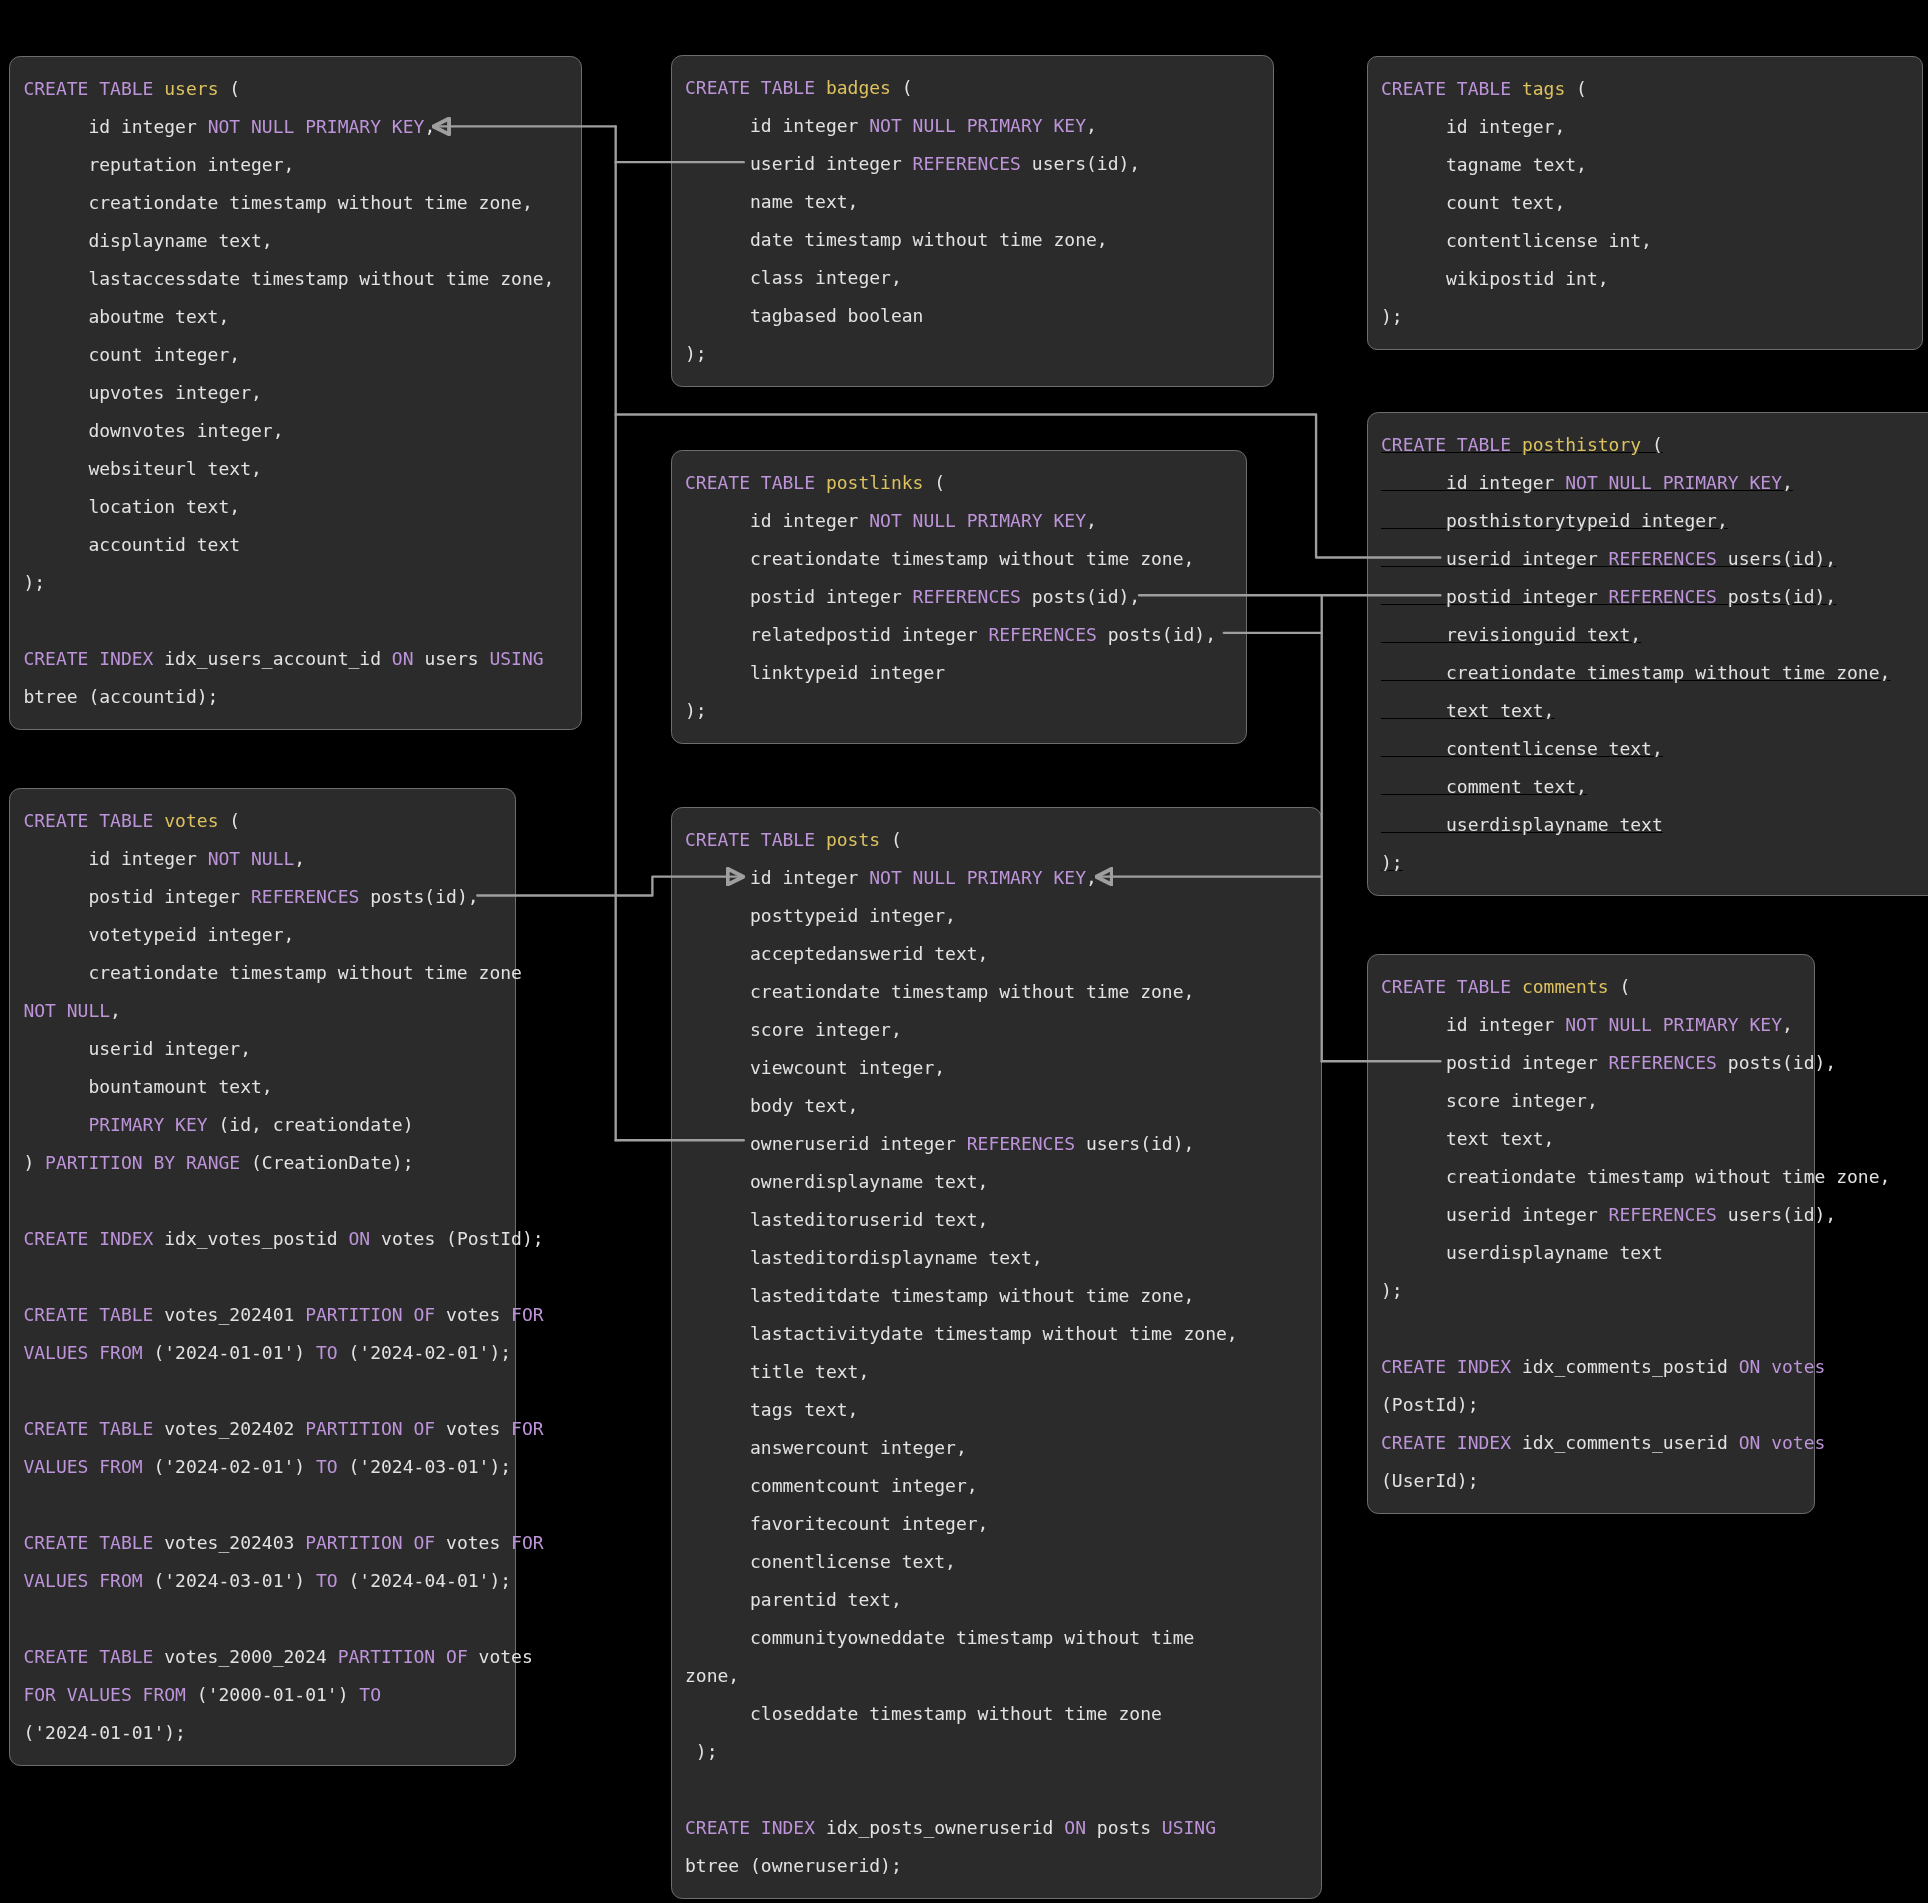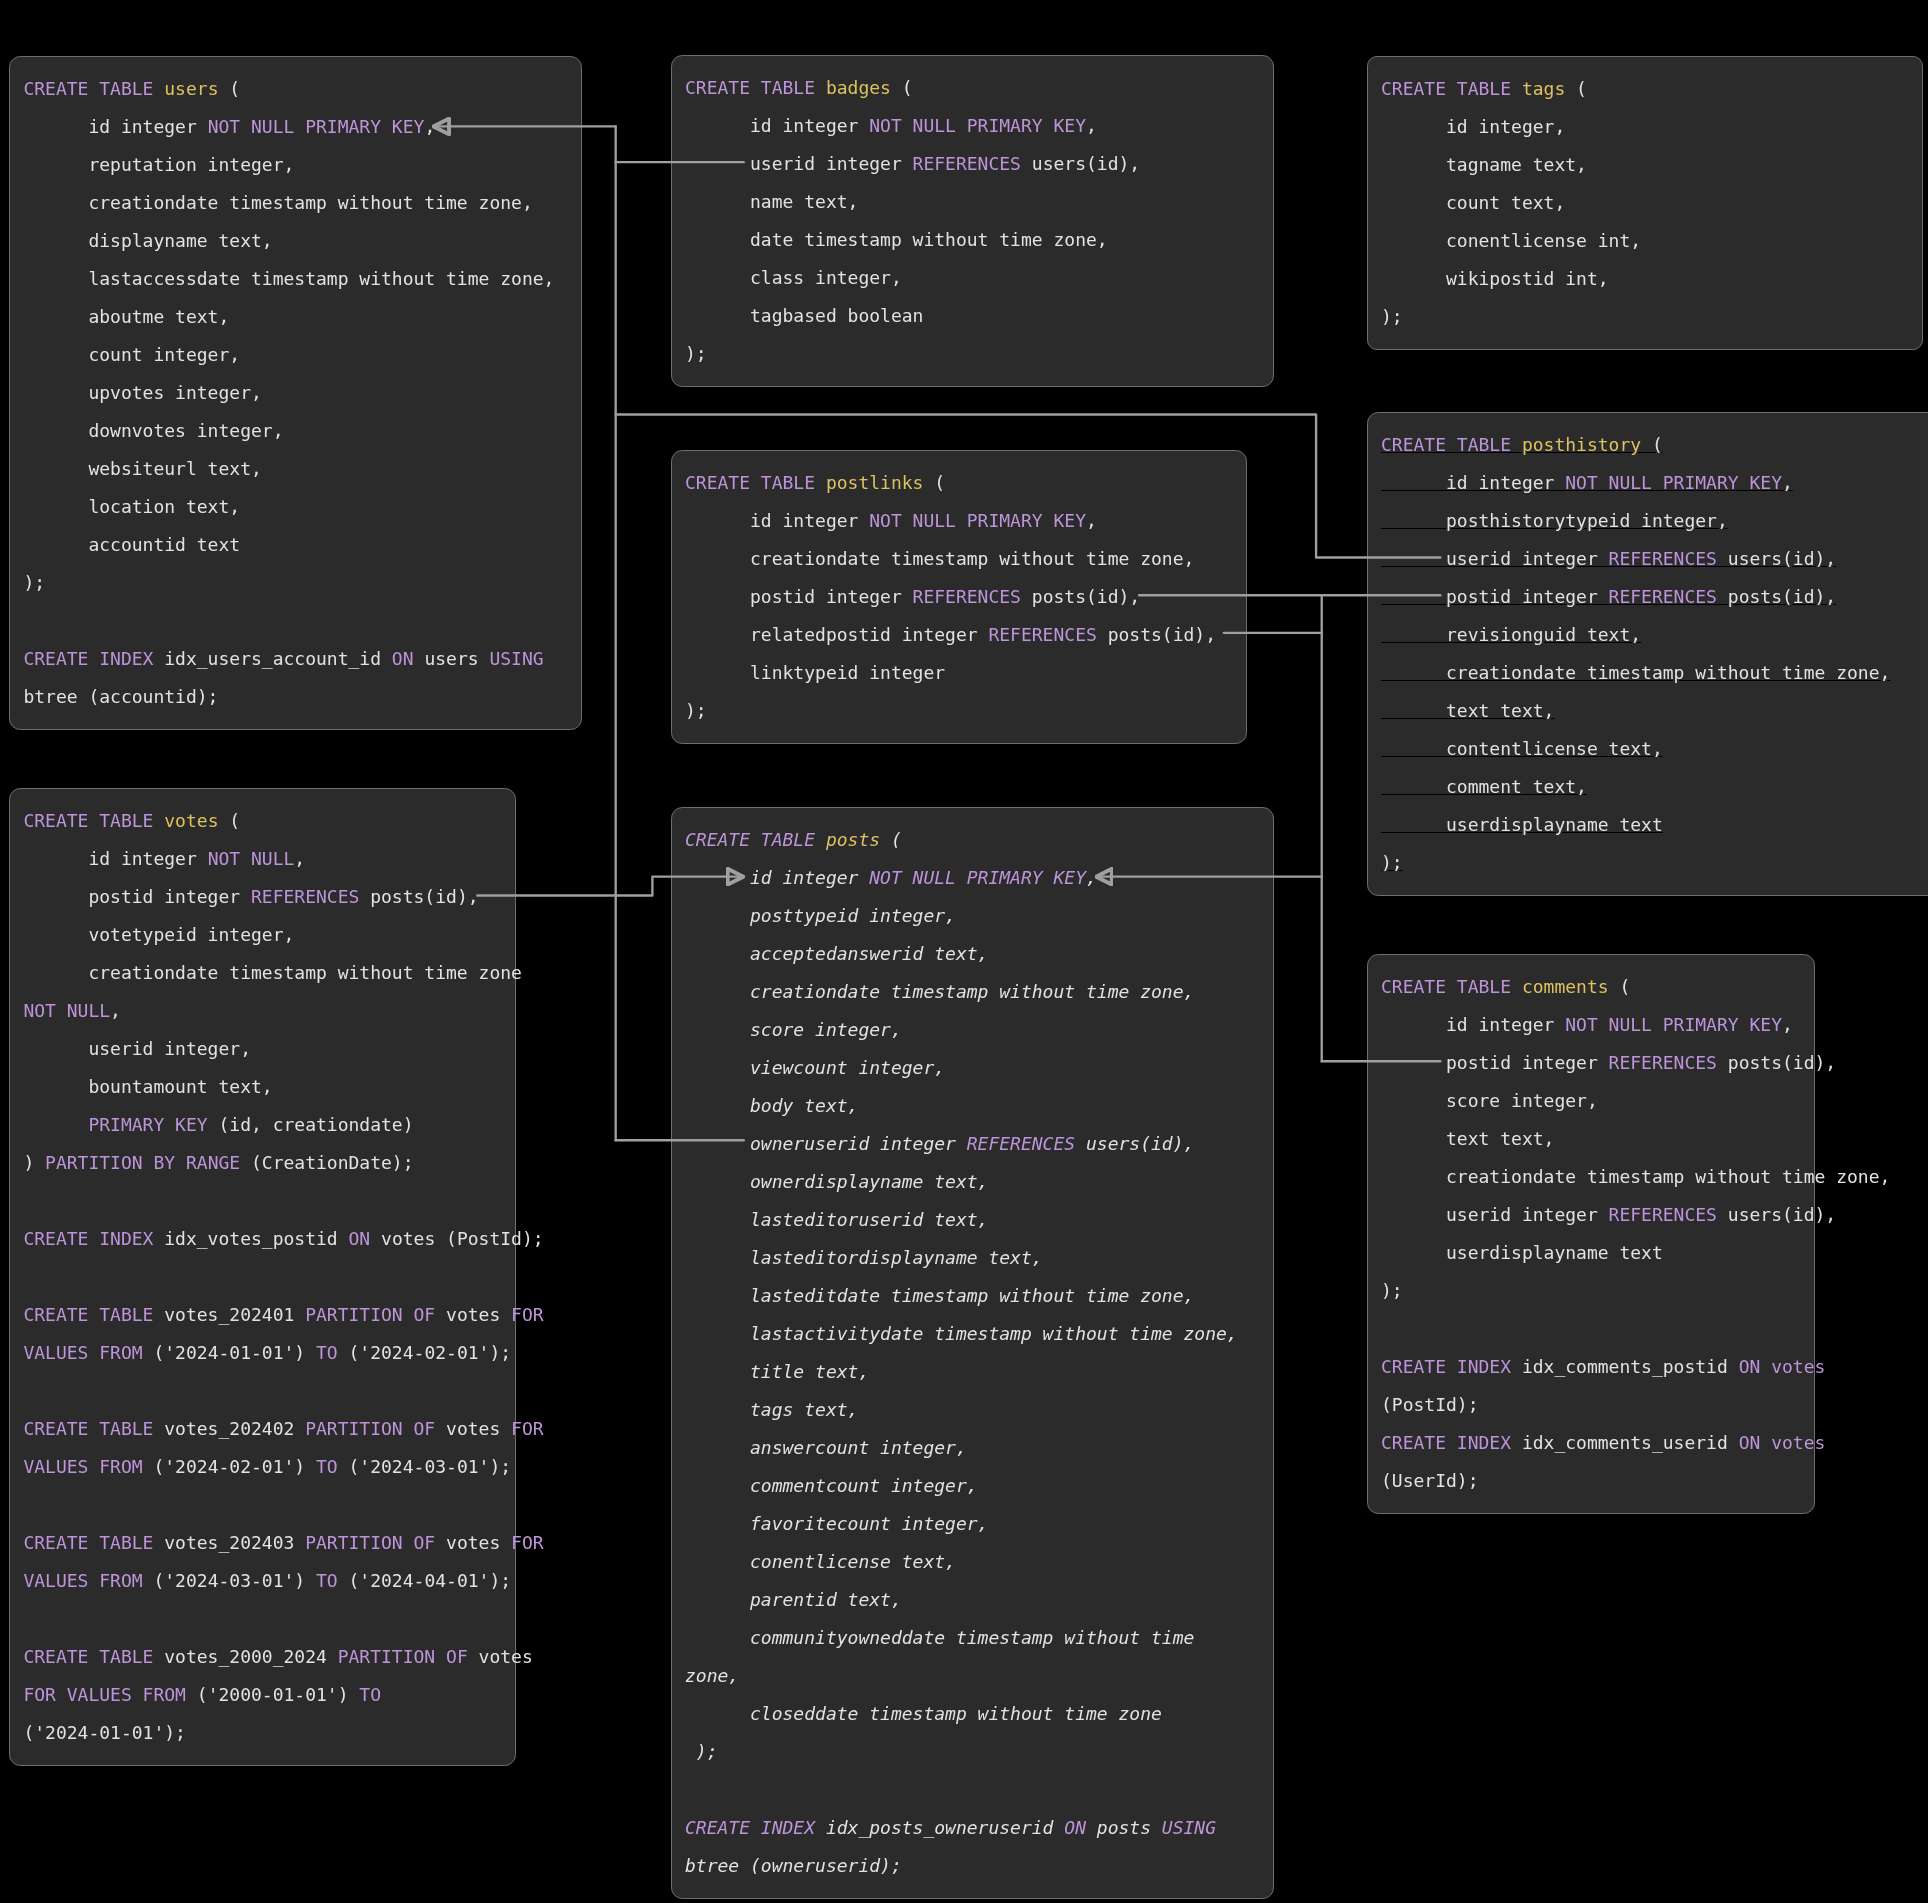--- a/index.html
+++ b/index.html
@@ -110,21 +110,21 @@
     </div>
     <div class="tbox" style="left: 671px; top: 450px; width: 576px;">
       <div class="line"><span class="tok-k">CREATE TABLE </span><span class="tok-n">postlinks</span><span class="tok-p"> (</span></div>
       <div class="line"><span class="tok-p">      id integer </span><span class="tok-k">NOT NULL PRIMARY KEY</span><span class="tok-p">,</span></div>
       <div class="line"><span class="tok-p">      creationdate timestamp without time zone,</span></div>
       <div class="line"><span class="tok-p">      postid integer </span><span class="tok-k">REFERENCES</span><span class="tok-p"> posts(id),</span></div>
       <div class="line"><span class="tok-p">      relatedpostid integer </span><span class="tok-k">REFERENCES</span><span class="tok-p"> posts(id),</span></div>
       <div class="line"><span class="tok-p">      linktypeid integer</span></div>
       <div class="line"><span class="tok-p">);</span></div>
     </div>
-    <div class="tbox" style="left: 671px; top: 807px; width: 603px; font-style: italic;">
+    <div class="tbox" style="left: 671px; top: 807px; width: 651px;">
       <div class="line"><span class="tok-k">CREATE TABLE </span><span class="tok-n">posts</span><span class="tok-p"> (</span></div>
       <div class="line"><span class="tok-p">      id integer </span><span class="tok-k">NOT NULL PRIMARY KEY</span><span class="tok-p">,</span></div>
       <div class="line"><span class="tok-p">      posttypeid integer,</span></div>
       <div class="line"><span class="tok-p">      acceptedanswerid text,</span></div>
       <div class="line"><span class="tok-p">      creationdate timestamp without time zone,</span></div>
       <div class="line"><span class="tok-p">      score integer,</span></div>
       <div class="line"><span class="tok-p">      viewcount integer,</span></div>
       <div class="line"><span class="tok-p">      body text,</span></div>
       <div class="line"><span class="tok-p">      owneruserid integer </span><span class="tok-k">REFERENCES</span><span class="tok-p"> users(id),</span></div>
       <div class="line"><span class="tok-p">      ownerdisplayname text,</span></div>
@@ -145,21 +145,21 @@
       <div class="line"><span class="tok-p"> );</span></div>
       <div class="line"></div>
       <div class="line"><span class="tok-k">CREATE INDEX</span><span class="tok-p"> idx_posts_owneruserid </span><span class="tok-k">ON</span><span class="tok-p"> posts </span><span class="tok-k">USING</span></div>
       <div class="line"><span class="tok-p">btree (owneruserid);</span></div>
     </div>
     <div class="tbox" style="left: 1367px; top: 56px; width: 556px; border-radius: 10px;">
       <div class="line"><span class="tok-k">CREATE TABLE </span><span class="tok-n">tags</span><span class="tok-p"> (</span></div>
       <div class="line"><span class="tok-p">      id integer,</span></div>
       <div class="line"><span class="tok-p">      tagname text,</span></div>
       <div class="line"><span class="tok-p">      count text,</span></div>
-      <div class="line"><span class="tok-p">      conentlicense int,</span></div>
+      <div class="line"><span class="tok-p">      contentlicense int,</span></div>
       <div class="line"><span class="tok-p">      wikipostid int,</span></div>
       <div class="line"><span class="tok-p">);</span></div>
     </div>
     <div class="tbox" style="left: 1367px; top: 412px; width: 644px; text-decoration: underline;">
       <div class="line"><span class="tok-k">CREATE TABLE </span><span class="tok-n">posthistory</span><span class="tok-p"> (</span></div>
       <div class="line"><span class="tok-p">      id integer </span><span class="tok-k">NOT NULL PRIMARY KEY</span><span class="tok-p">,</span></div>
       <div class="line"><span class="tok-p">      posthistorytypeid integer,</span></div>
       <div class="line"><span class="tok-p">      userid integer </span><span class="tok-k">REFERENCES</span><span class="tok-p"> users(id),</span></div>
       <div class="line"><span class="tok-p">      postid integer </span><span class="tok-k">REFERENCES</span><span class="tok-p"> posts(id),</span></div>
       <div class="line"><span class="tok-p">      revisionguid text,</span></div>

